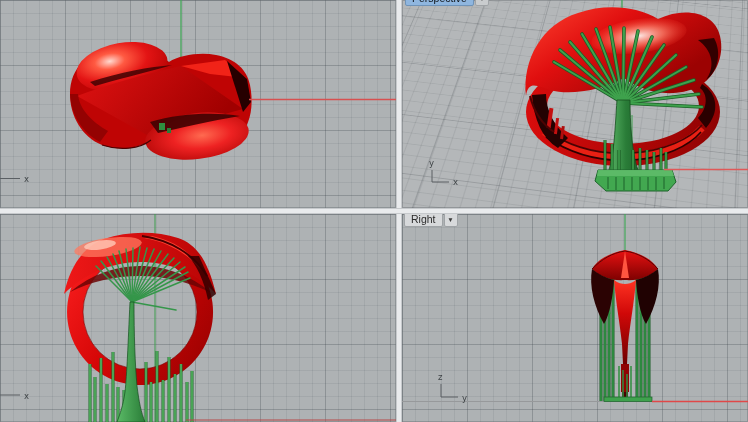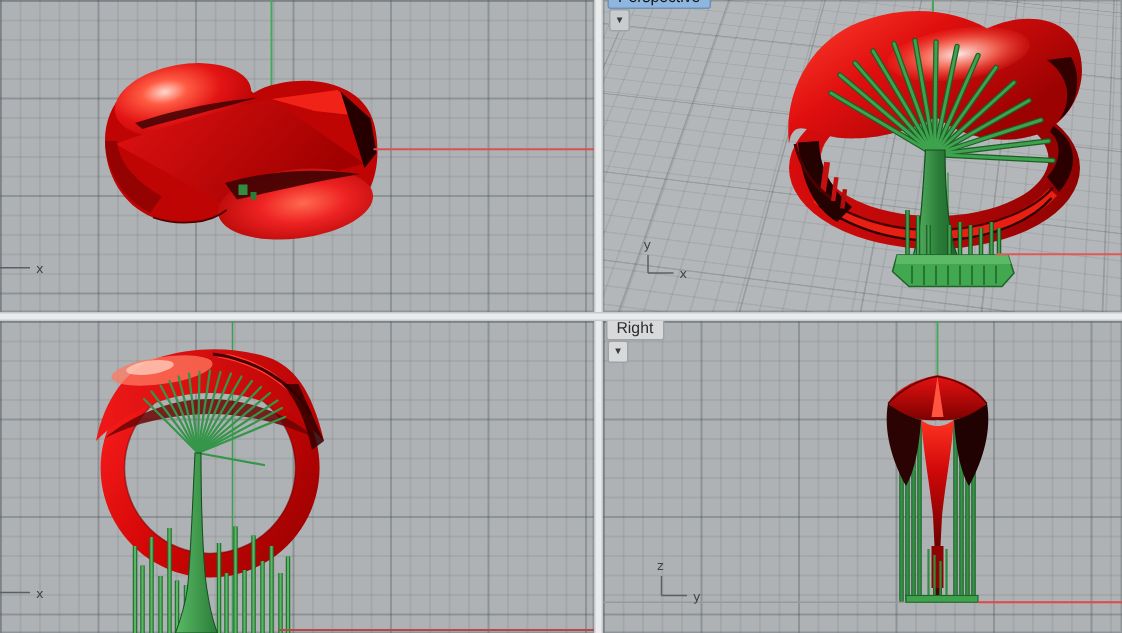--- a/index.html
+++ b/index.html
@@ -24,21 +24,21 @@
       linear-gradient(rgba(55,62,68,.10) 1px, transparent 1px),
       linear-gradient(90deg, rgba(55,62,68,.10) 1px, transparent 1px);
     background-size:68px 68px,68px 68px,13px 13px,13px 13px;
     transform:perspective(900px) rotateX(46deg) rotateZ(9deg);
     transform-origin:50% 45%;}
   .vp-svg{position:absolute;left:0;top:0;}
   .splitter-v{position:absolute;left:396px;top:0;width:6px;height:422px;background:#e9ebed;
     border-left:1px solid #c6c9cc;border-right:1px solid #c6c9cc;box-sizing:border-box;}
   .splitter-h{position:absolute;left:0;top:208px;width:748px;height:6px;background:#e9ebed;
     border-top:1px solid #c6c9cc;border-bottom:1px solid #c6c9cc;box-sizing:border-box;}
-  .vp-label{position:absolute;display:flex;align-items:flex-start;z-index:5;flex-direction:column;}
+  .vp-label{position:absolute;display:flex;align-items:center;z-index:5;}
   .vp-label .title{background:#d7d9db;border:1px solid #9fa3a6;color:#2b2b2b;
     font-size:10.5px;line-height:13px;padding:0 6px;border-radius:2px;}
   .vp-label .dd{background:#d7d9db;border:1px solid #9fa3a6;margin-left:1px;width:12px;
     font-size:6.5px;line-height:13px;text-align:center;color:#3a3a3a;border-radius:2px;}
   .label-right{left:2px;top:-2px;}
   .label-persp{left:3px;top:-9px;}
   .label-persp .title{background:#8fb6df;border-color:#6f93b8;color:#0f1317;}
   .label-persp .dd{background:#c9ccce;}
 </style>
 </head>

